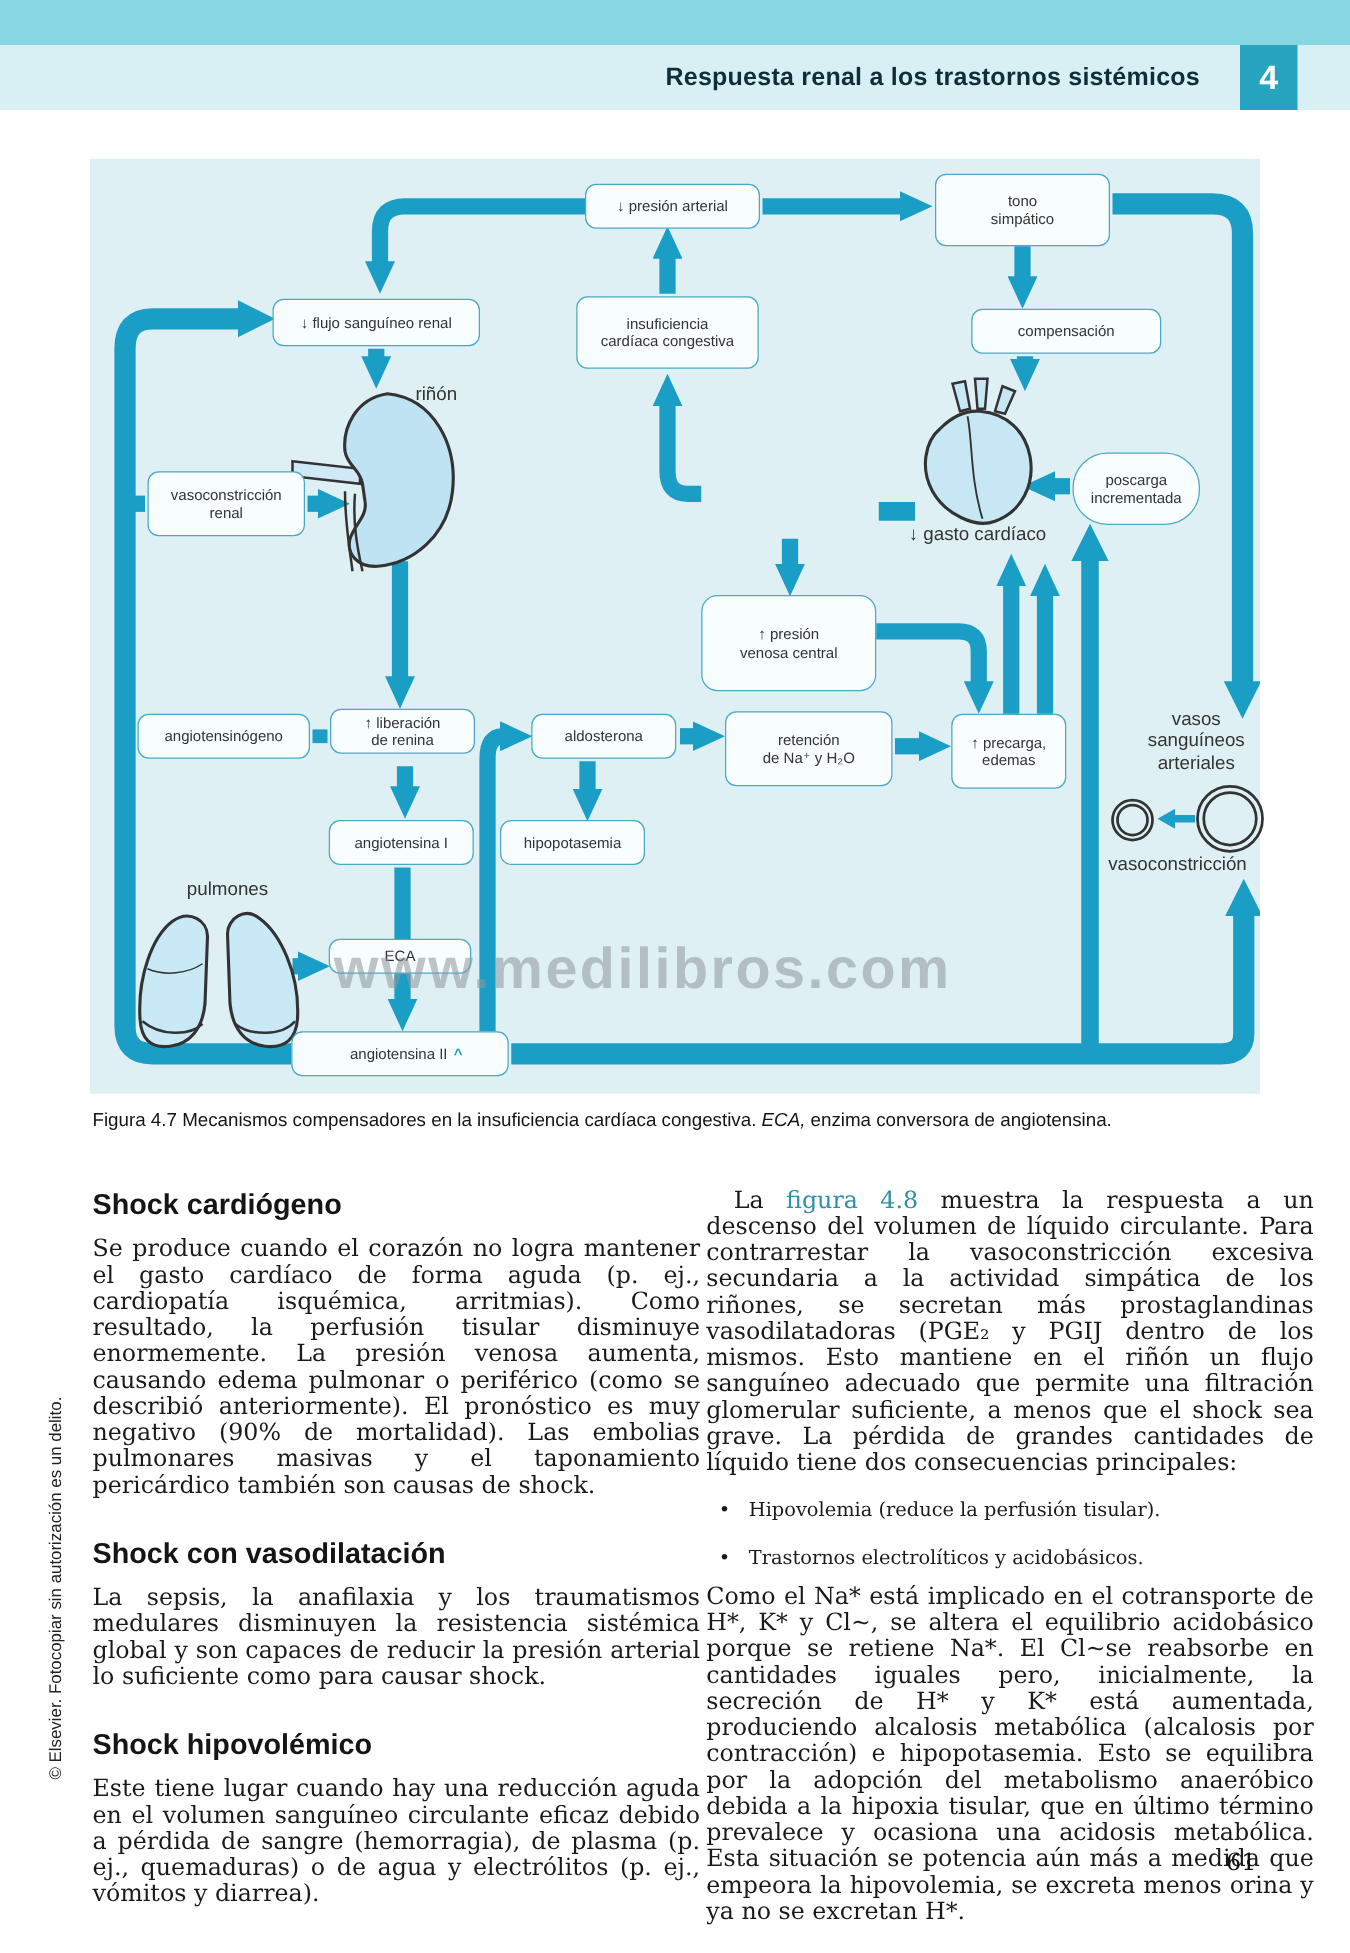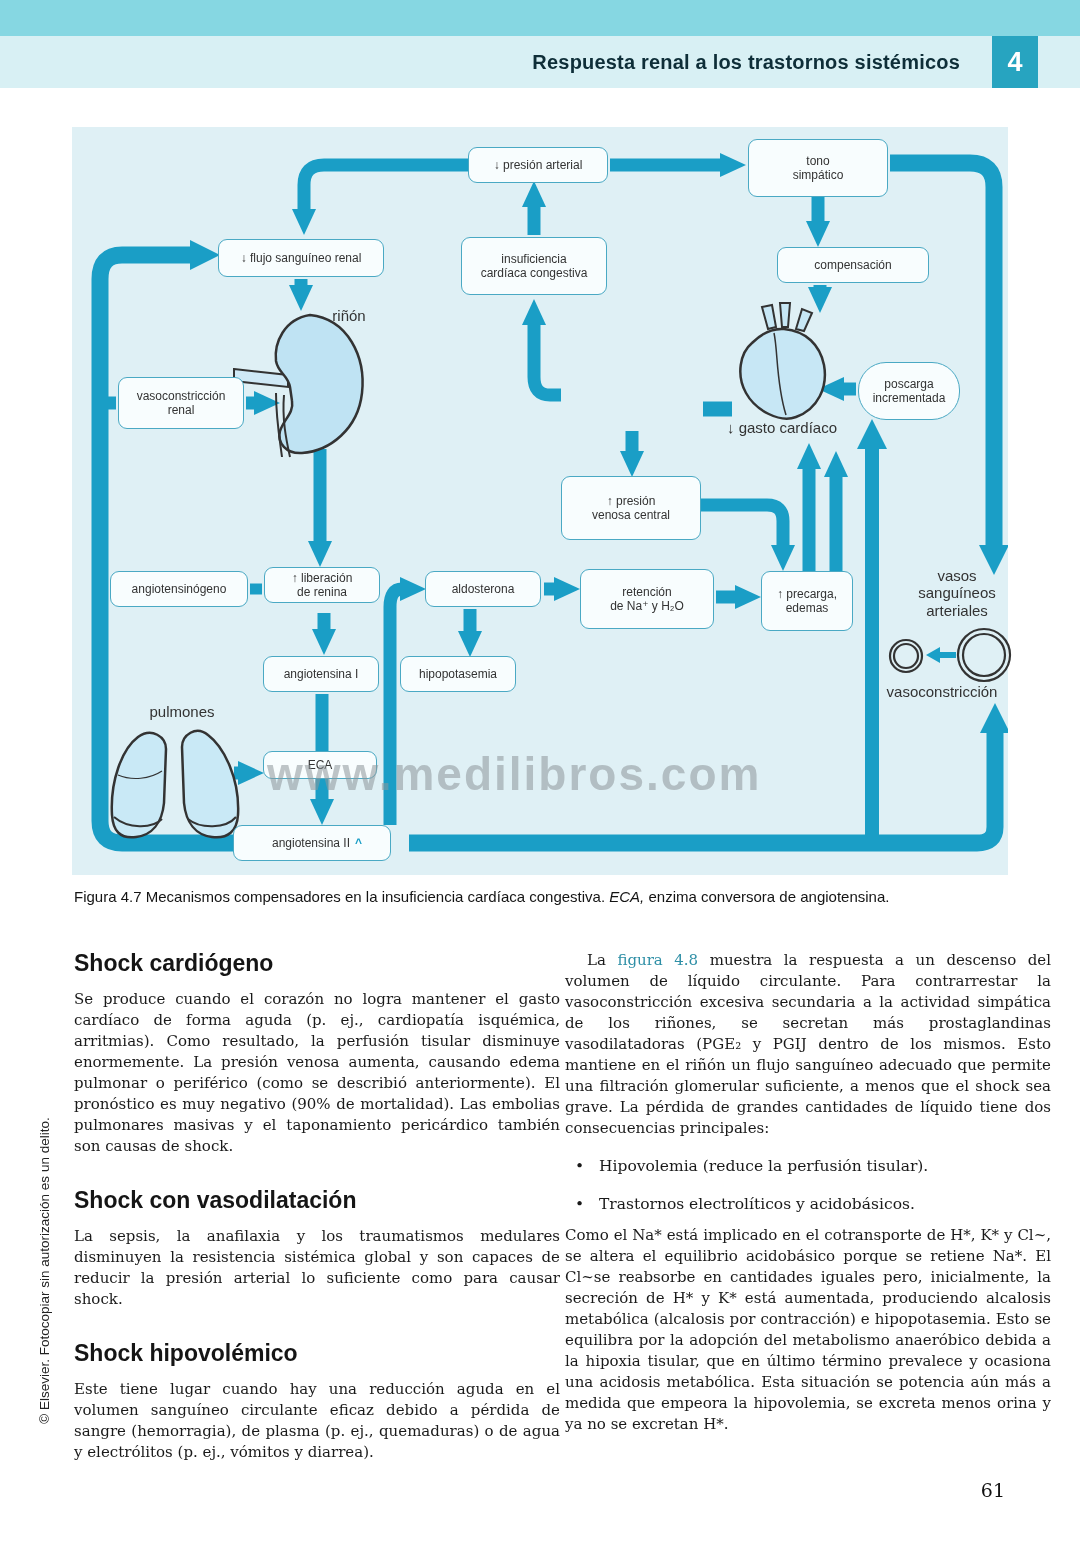--- a/index.html
+++ b/index.html
@@ -31,21 +31,21 @@
   
   .caption{position:absolute;left:74px;top:888px;width:932px;font-size:15px;color:#141414;}
   .caption i{font-style:italic;}
   
   .col{position:absolute;top:950px;width:486px;}
   .col-left{left:74px;}
   .col-right{left:565px;}
   .col h2{font-family:"Liberation Sans",sans-serif;font-size:23px;font-weight:600;color:#151515;
     margin:0 0 12px;}
   .col h2.gap{margin-top:30px;}
-  .col p{font-family:"DejaVu Serif",serif;font-size:15px;line-height:21px;text-align:justify;
+  .col p{font-family:"DejaVu Serif",serif;font-size:19px;line-height:21px;text-align:justify;
     margin:0 0 15px;color:#1a1a1a;}
   .indent{text-indent:22px;}
   .xref{color:#2e8fa6;}
   ul.bullets{margin:2px 0 10px;padding:0;list-style:none;font-family:"DejaVu Serif",serif;
     font-size:15.5px;line-height:22px;}
   ul.bullets li{position:relative;padding-left:34px;margin:16px 0 3px;}
   ul.bullets li::before{content:"•";position:absolute;left:10px;}
   
   .copyright{position:absolute;left:-166px;top:1263px;width:420px;transform:rotate(-90deg);
     font-size:13.5px;color:#222;text-align:center;}
@@ -143,34 +143,34 @@
   <div class="node" style="left:676px;top:12px;width:140px;height:58px;">tono
 simpático</div>
   <div class="node" style="left:146px;top:112px;width:166px;height:38px;">↓ flujo sanguíneo renal</div>
   <div class="node" style="left:389px;top:110px;width:146px;height:58px;">insuficiencia
 cardíaca congestiva</div>
   <div class="node" style="left:681px;top:120px;width:152px;height:36px;margin-left:24px;">compensación</div>
   <div class="node" style="left:46px;top:250px;width:126px;height:52px;">vasoconstricción
 renal</div>
   <div class="node" style="left:786px;top:235px;width:102px;height:58px;border-radius:28px;">poscarga
 incrementada</div>
-  <div class="node" style="left:489px;top:349px;width:140px;height:64px;">↑ presión
+  <div class="node" style="left:489px;top:349px;width:140px;height:77px;border-radius:13px;">↑ presión
 venosa central</div>
   <div class="node" style="left:38px;top:444px;width:138px;height:36px;">angiotensinógeno</div>
   <div class="node" style="left:192px;top:440px;width:116px;height:36px;">↑ liberación
 de renina</div>
   <div class="node" style="left:353px;top:444px;width:116px;height:36px;">aldosterona</div>
   <div class="node" style="left:508px;top:442px;width:134px;height:60px;">retención
 de Na⁺ y H₂O</div>
   <div class="node" style="left:689px;top:444px;width:92px;height:60px;">↑ precarga,
 edemas</div>
   <div class="node" style="left:191px;top:529px;width:116px;height:36px;">angiotensina I</div>
   <div class="node" style="left:328px;top:529px;width:116px;height:36px;">hipopotasemia</div>
   <div class="node" style="left:191px;top:624px;width:114px;height:28px;text-align:right;">ECA</div>
-  <div class="node" style="left:161px;top:698px;width:158px;height:36px;padding-left:15px;">
+  <div class="node" style="left:161px;top:698px;width:174px;height:36px;padding-left:15px;">
     <span>angiotensina II</span>
     <span class="caret">^</span>
   </div>
 
   <div class="flabel" style="left:232px;top:180px;width:90px;">riñón</div>
   <div class="flabel" style="left:640px;top:292px;width:140px;">↓ gasto cardíaco</div>
   <div class="flabel" style="left:838px;top:440px;width:94px;">vasos
 sanguíneos
 arteriales</div>
   <div class="flabel" style="left:804px;top:556px;width:132px;">vasoconstricción</div>

